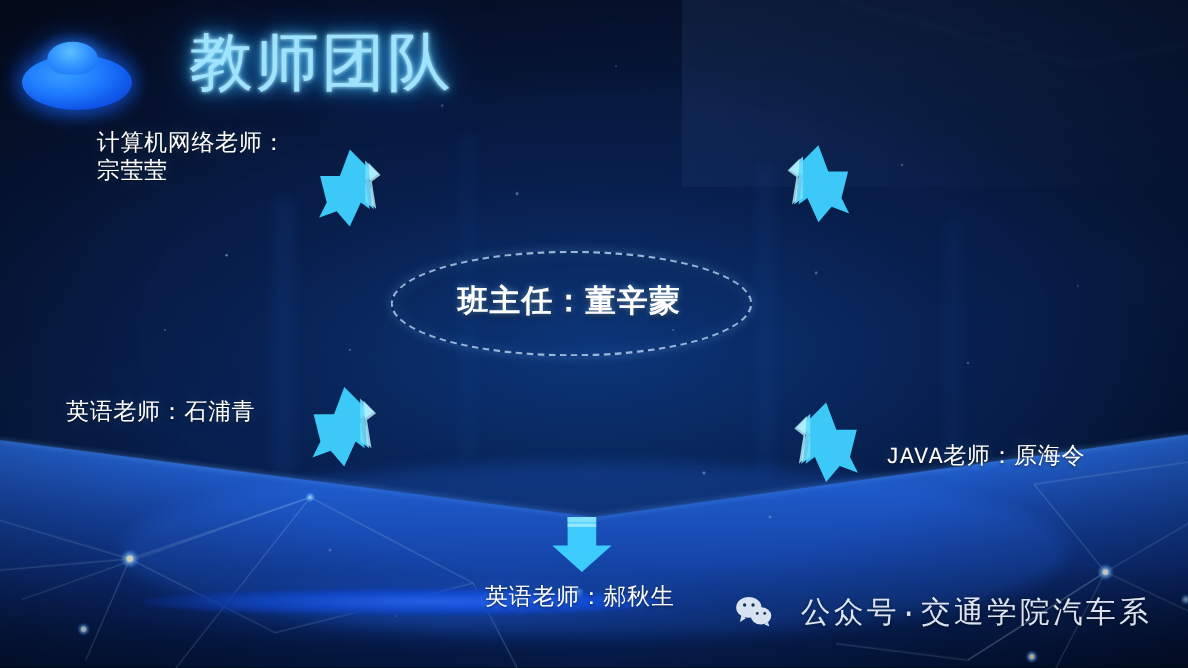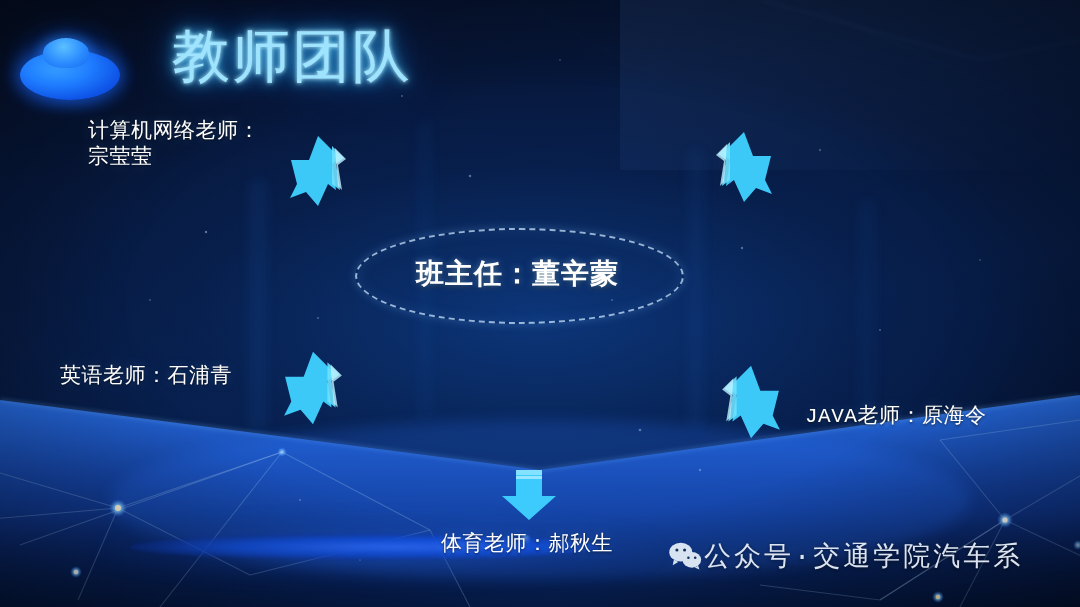--- a/index.html
+++ b/index.html
@@ -124,21 +124,21 @@
   
   .arrow { position: absolute; }
   .arrow svg { display: block; overflow: visible; }
 
   
   .watermark {
     position: absolute;
     left: 668px; top: 538px;
     display: flex;
     align-items: center;
-    gap: 2px;
+    gap: 26px;
     opacity: 0.93;
   }
   .wm-text {
     color: #ecf3fb;
     font-size: 27px;
     letter-spacing: 3px;
     text-shadow: 0 1px 4px rgba(0,0,0,0.6);
   }
   .wechat-icon { width: 34px; height: 30px; }
 </style>
@@ -305,21 +305,21 @@
   </div>
 
   <div class="label label-tl">计算机网络老师：
 宗莹莹</div>
 
 
   <div class="label label-ml">英语老师：石浦青</div>
 
   <div class="label label-mr">JAVA老师：原海令</div>
 
-  <div class="label label-bc">体育老师：郝秋生</div>
+  <div class="label label-bc">英语老师：郝秋生</div>
 
   <div class="center-wrap">
     <div class="center-ellipse"></div>
     <div class="center-text">班主任：董辛蒙</div>
   </div>
 
   <div class="watermark">
     <svg class="wechat-icon" viewBox="0 0 40 34">
       <g fill="#e8f1fa">
         <ellipse cx="15" cy="12.5" rx="13.5" ry="11"></ellipse>

